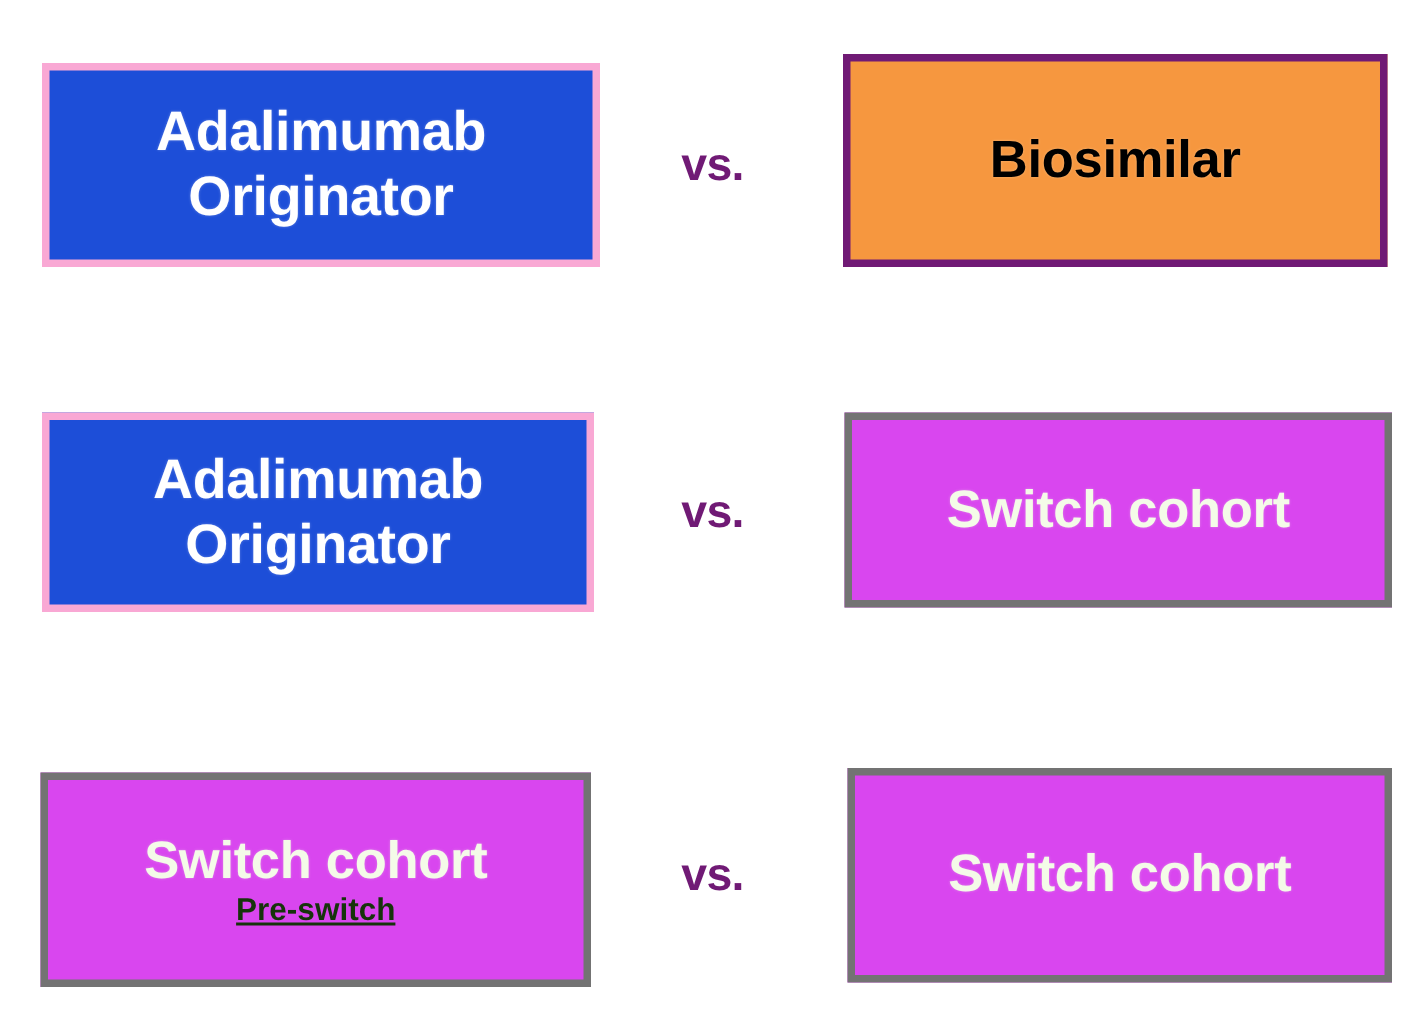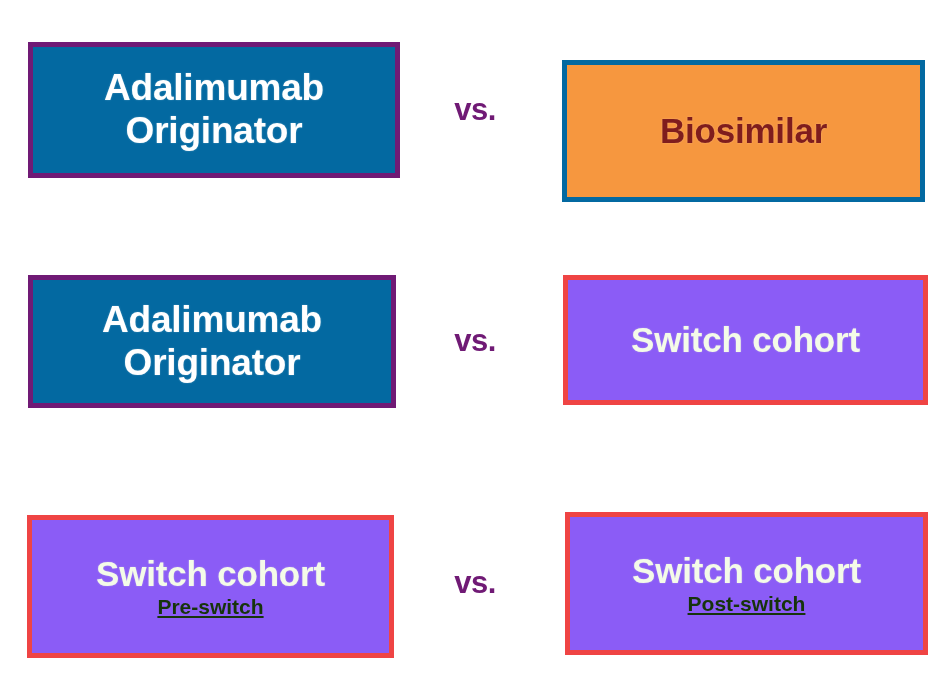--- a/index.html
+++ b/index.html
@@ -46,45 +46,44 @@
   }
 
   .box-sublabel {
     display: block;
     font-weight: bold;
     margin-top: 1px;
   }
 
   
   .box.blue {
-    background: #0369a1;
-    border: 5px solid #701a75;
+    background: #1d4ed8;
+    border: 5px solid #f9a8d4;
     color: #ffffff;
   }
   .box.blue .box-label {
     font-size: 37px;
     text-shadow: 0 0 2px rgba(255,255,255,0.30);
   }
 
   
   .box.orange {
     background: #F6973F;
-    border: 5px solid #0369a1;
-    color: #7f1d1d;
-    margin-top: 24px;
+    border: 5px solid #701a75;
+    color: #000000;
   }
   .box.orange .box-label {
     font-size: 35px;
     text-shadow: 0 0 2px rgba(255,250,235,0.30);
   }
 
   
   .box.green {
-    background: #8b5cf6;
-    border: 5px solid #ef4444;
+    background: #d946ef;
+    border: 5px solid #737373;
     color: #F4FBE8;
   }
   .box.green .box-label {
     font-size: 35px;
     text-shadow: 0 0 2px rgba(244,251,232,0.35);
   }
   .box.green .box-sublabel {
     font-size: 21px;
     color: #16340B;
     text-shadow: none;
@@ -159,18 +158,17 @@
 
     <div class="box green" id="box-switch-pre">
       <span class="box-label">Switch cohort</span>
       <span class="box-sublabel">Pre-switch</span>
     </div>
 
     <div class="vs-separator" id="vs-3">vs.</div>
 
     <div class="box green" id="box-switch-post">
       <span class="box-label">Switch cohort</span>
-      <span class="box-sublabel">Post-switch</span>
     </div>
 
   </div>
 
 </div>
 
 </body></html>

